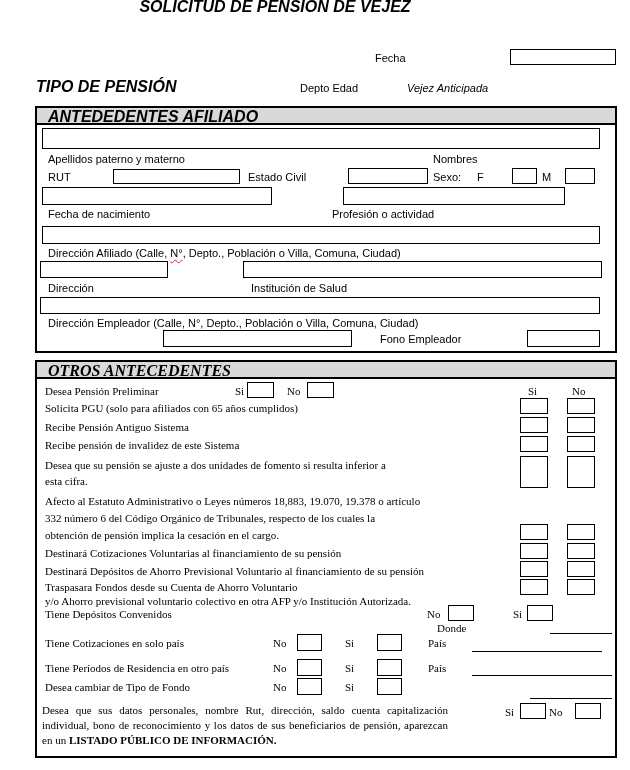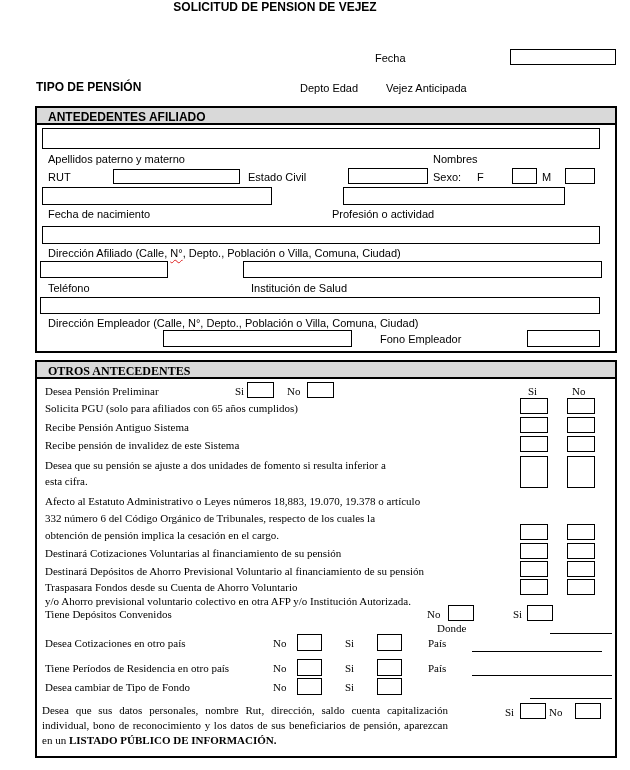--- a/index.html
+++ b/index.html
@@ -1,21 +1,21 @@
 <!DOCTYPE html>
 <html><head>
 <meta charset="utf-8">
 <style>
   html,body{margin:0;padding:0;background:#fff;}
   .page{position:relative;width:630px;height:770px;background:#fff;color:#000;
         font-family:"Liberation Sans",sans-serif;font-size:11px;overflow:hidden;}
   .t{position:absolute;white-space:nowrap;line-height:12px;}
   .ser{font-family:"Liberation Serif",serif;}
   .b{font-weight:bold;}
-  .s12{font-size:12px;line-height:14px;}
+  .s12{font-size:16px;line-height:14px;font-style:italic;}
   .frame{position:absolute;border:2px solid #000;box-sizing:border-box;background:#fff;}
   .band{position:absolute;background:#d9d9d9;border-bottom:2px solid #000;box-sizing:border-box;}
   .fld{position:absolute;border:1px solid #000;background:#fff;box-sizing:border-box;
        font:11px "Liberation Sans",sans-serif;padding:0 3px;outline:none;}
   .cbx{position:absolute;border:1px solid #000;background:#fff;box-sizing:border-box;
        font:11px "Liberation Sans",sans-serif;padding:0;outline:none;text-align:center;}
   .uline{position:absolute;border-bottom:1px solid #000;}
   .sp{text-decoration:underline;text-decoration-style:wavy;text-decoration-color:#d22;
       text-decoration-thickness:1px;text-underline-offset:2px;}
   .jline{position:absolute;text-align:justify;text-align-last:justify;line-height:15px;
@@ -26,21 +26,21 @@
 
 <div class="page">
 
   <div class="t b s12" style="left:0;top:21;width:550px;text-align:center;">SOLICITUD DE PENSION DE VEJEZ</div>
 
   <div class="t" style="left:375px;top:52px;">Fecha</div>
   <input type="text" class="fld" style="left: 510px; top: 49px; width: 106px; height: 16px;">
 
   <div class="t b s12" style="left:36px;top:80px;">TIPO DE PENSIÓN</div>
   <div class="t" style="left:300px;top:82px;">Depto Edad</div>
-  <div class="t" style="left:386px;top:82px;">Vejez Anticipada</div>
+  <div class="t" style="left:407px;top:82px;font-style:italic;">Vejez Anticipada</div>
 
   <div class="frame" style="left:35px;top:106px;width:582px;height:247px;"></div>
   <div class="band" style="left:37px;top:108px;width:578px;height:17px;"></div>
   <div class="t b s12" style="left:48px;top:110px;">ANTEDEDENTES AFILIADO</div>
 
   <input type="text" class="fld" style="left: 42px; top: 128px; width: 558px; height: 21px;">
   <div class="t" style="left:48px;top:153px;">Apellidos paterno y materno</div>
   <div class="t" style="left:433px;top:153px;">Nombres</div>
 
   <div class="t" style="left:48px;top:171px;">RUT</div>
@@ -56,21 +56,21 @@
   <input type="text" class="fld" style="left: 42px; top: 187px; width: 230px; height: 18px;">
   <input type="text" class="fld" style="left: 343px; top: 187px; width: 222px; height: 18px;">
   <div class="t" style="left:48px;top:208px;">Fecha de nacimiento</div>
   <div class="t" style="left:332px;top:208px;">Profesión o actividad</div>
 
   <input type="text" class="fld" style="left: 42px; top: 226px; width: 558px; height: 18px;">
   <div class="t" style="left:48px;top:247px;"><span>Dirección Afiliado (Calle, </span><span class="sp">N°</span><span>, Depto., Población o Villa, Comuna, Ciudad)</span></div>
 
   <input type="text" class="fld" style="left: 40px; top: 261px; width: 128px; height: 17px;">
   <input type="text" class="fld" style="left: 243px; top: 261px; width: 359px; height: 17px;">
-  <div class="t" style="left:48px;top:282px;">Teléfono</div>
+  <div class="t" style="left:48px;top:282px;">Dirección</div>
   <div class="t" style="left:251px;top:282px;">Institución de Salud</div>
 
   <input type="text" class="fld" style="left: 40px; top: 297px; width: 560px; height: 17px;">
   <div class="t" style="left:48px;top:317px;"><span>Dirección Empleador (Calle, </span><span class="sp">N°</span><span>, Depto., Población o Villa, Comuna, Ciudad)</span></div>
 
   <div class="t" style="left:48px;top:333px;margin-top:36px;">RUT Empleador</div>
   <input type="text" class="fld" style="left: 163px; top: 330px; width: 189px; height: 17px;">
   <div class="t" style="left:380px;top:333px;">Fono Empleador</div>
   <input type="text" class="fld" style="left: 527px; top: 330px; width: 73px; height: 17px;">
 
@@ -123,21 +123,21 @@
   <input type="text" class="cbx" style="left: 567px; top: 579px; width: 28px; height: 16px;">
 
   <div class="t ser" style="left:45px;top:608px;">Tiene Depósitos Convenidos</div>
   <div class="t ser" style="left:427px;top:608px;">No</div>
   <input type="text" class="cbx" style="left: 448px; top: 605px; width: 26px; height: 16px;">
   <div class="t ser" style="left:513px;top:608px;">Si</div>
   <input type="text" class="cbx" style="left: 527px; top: 605px; width: 26px; height: 16px;">
   <div class="t ser" style="left:437px;top:622px;">Donde</div>
   <div class="uline" style="left:550px;top:618px;width:62px;height:15px;"></div>
 
-  <div class="t ser" style="left:45px;top:637px;">Desea Cotizaciones en otro país</div>
+  <div class="t ser" style="left:45px;top:637px;">Tiene Cotizaciones en solo país</div>
   <div class="t ser" style="left:273px;top:637px;">No</div>
   <input type="text" class="cbx" style="left: 297px; top: 634px; width: 25px; height: 17px;">
   <div class="t ser" style="left:345px;top:637px;">Si</div>
   <input type="text" class="cbx" style="left: 377px; top: 634px; width: 25px; height: 17px;">
   <div class="t ser" style="left:428px;top:637px;">País</div>
   <div class="uline" style="left:472px;top:636px;width:130px;height:15px;"></div>
 
   <div class="t ser" style="left:45px;top:662px;">Tiene Períodos de Residencia en otro país</div>
   <div class="t ser" style="left:273px;top:662px;">No</div>
   <input type="text" class="cbx" style="left: 297px; top: 659px; width: 25px; height: 17px;">

